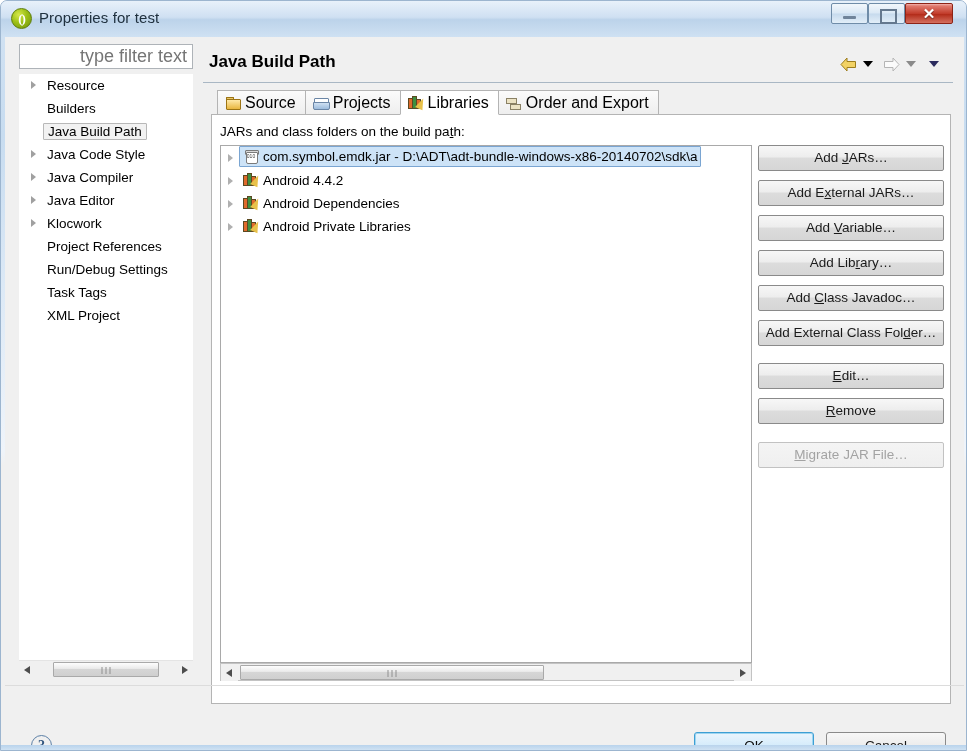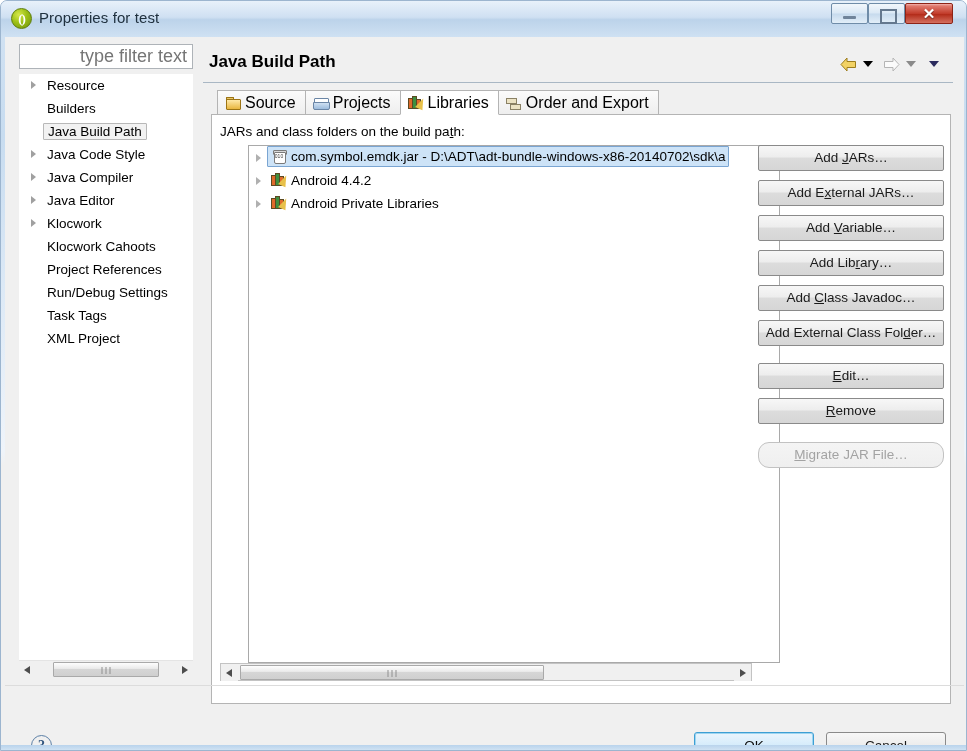--- a/index.html
+++ b/index.html
@@ -316,21 +316,20 @@
     font-size: 13.5px;
     color: #000;
   }
   #list-frame {
     position: absolute; left: 8px; top: 30px;
     width: 532px; height: 518px;
     box-sizing: border-box;
     border: 1px solid #a9a9a9;
     background: #ffffff;
     overflow: hidden;
-    margin-left: 28px;
   }
   .lib-row {
     position: relative;
     height: 23px;
     line-height: 23px;
     padding-left: 22px;
     font-size: 13.5px;
     white-space: nowrap;
     cursor: default;
   }
@@ -400,21 +399,20 @@
     text-align: center;
     line-height: 24px;
     cursor: default;
     white-space: nowrap;
     overflow: hidden;
   }
   .side-btn.disabled {
     color: #a3a3a3;
     background: linear-gradient(to bottom,#f4f4f4 0%, #efefef 100%);
     border-color: #c2c2c2;
-    border-radius: 11px;
   }
   .side-btn.disabled u { color: #a3a3a3; }
 
   
   #bottom-sep {
     position: absolute; left: 0; top: 648px;
     width: 959px; height: 1px;
     background: #dcdcdc;
   }
   #help-icon {
@@ -508,23 +506,20 @@
           <span class="twisty"></span>
           <span class="tree-label">Java Compiler</span>
         </div>
         <div class="tree-item">
           <span class="twisty"></span>
           <span class="tree-label">Java Editor</span>
         </div>
         <div class="tree-item">
           <span class="twisty"></span>
           <span class="tree-label">Klocwork</span>
-        </div>
-        <div class="tree-item">
-          <span class="tree-label">Klocwork Cahoots</span>
         </div>
         <div class="tree-item">
           <span class="tree-label">Project References</span>
         </div>
         <div class="tree-item">
           <span class="tree-label">Run/Debug Settings</span>
         </div>
         <div class="tree-item">
           <span class="tree-label">Task Tags</span>
         </div>
@@ -610,20 +605,26 @@
           <div class="lib-row">
             <span class="twisty"></span>
             <span class="row-ico ico-books">
               <span class="b b1"></span><span class="b b2"></span><span class="b b3"></span><span class="pen"></span>
             </span><span>Android 4.4.2</span>
           </div>
           <div class="lib-row">
             <span class="twisty"></span>
             <span class="row-ico ico-books">
               <span class="b b1"></span><span class="b b2"></span><span class="b b3"></span><span class="pen"></span>
+            </span><span>Android Dependencies</span>
+          </div>
+          <div class="lib-row">
+            <span class="twisty"></span>
+            <span class="row-ico ico-books">
+              <span class="b b1"></span><span class="b b2"></span><span class="b b3"></span><span class="pen"></span>
             </span><span>Android Private Libraries</span>
           </div>
         </div>
 
         <div id="list-hscroll">
           <div class="sb-arrow left" style="left:0">
             <span class="tri"></span>
           </div>
           <div class="sb-thumb" style="left:19px;width:304px">
             <span class="grip">

